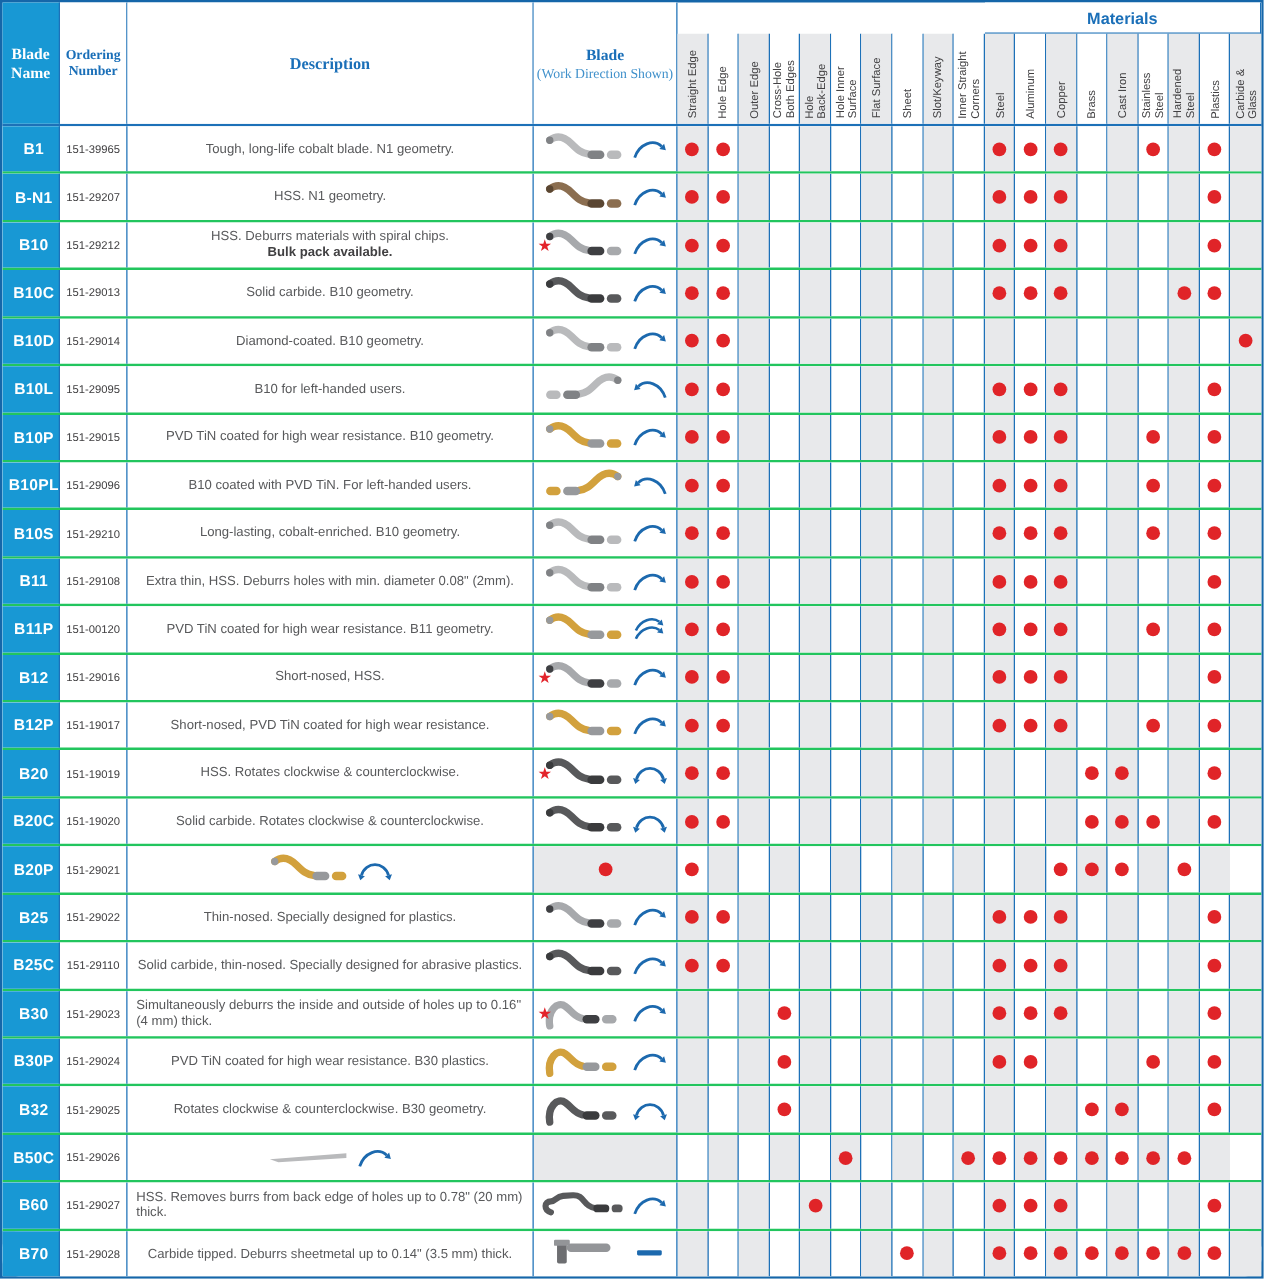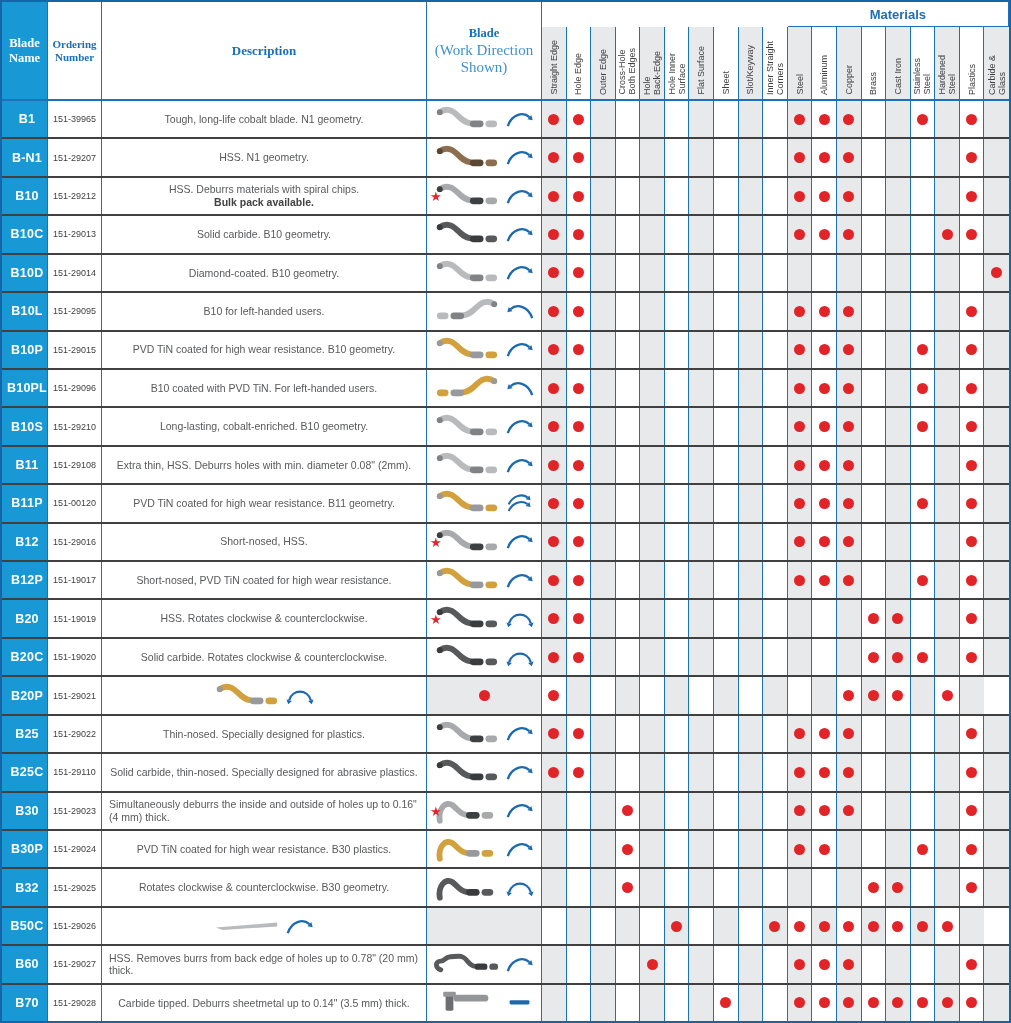--- a/index.html
+++ b/index.html
@@ -8,29 +8,29 @@
 
   
   .hdr { height:99px; flex:none; display:grid; grid-template-columns:46px 54px 325px 115px repeat(19,1fr); grid-template-rows:25px 1fr; border-bottom:2px solid #1d71b8; }
   .hdr > div { border-right:1.5px solid #1d71b8; }
   .hdr > div:last-child { border-right:none; }
   .h-span { grid-row:1/3; display:flex; flex-direction:column; align-items:center; justify-content:center; text-align:center; background:#fff;font-family:Liberation Serif, serif; }
   .h-name { background:#1898d4; color:#fff; font-weight:bold; font-size:12.5px; line-height:1.15; white-space:pre-line; }
   .h-ord  { color:#1a6fb8; font-weight:bold; font-size:11px; line-height:1.15; white-space:pre-line; }
   .h-desc { color:#1a6fb8; font-weight:bold; font-size:13px; }
   .h-blade .t1 { font-weight:bold; font-size:12.5px; color:#1a6fb8; }
-  .h-blade .t2 { font-size:15px; color:#4191cb; margin-top:1px;text-align:center; }
+  .h-blade .t2 { font-size:11px; color:#4191cb; margin-top:1px;text-align:center; }
   .h-group { grid-row:1; display:flex; align-items:center; justify-content:center; font-weight:bold; font-size:13px; color:#1a6fb8; border-bottom:1.5px solid #1d71b8; background:#fff; }
   .h-col { grid-row:2; display:flex; justify-content:center; align-items:flex-end; overflow:hidden; background:#fff; }
   .h-col.gray { background:#e8e9eb; }
   .h-col span { writing-mode:vertical-rl; transform:rotate(180deg); font-size:9px; line-height:1.12; color:#414042; white-space:pre-line; padding-top:4px; max-height:100%; }
 
   
   .tbody { flex:1; display:flex; flex-direction:column; }
-  .trow { flex:1; display:grid; grid-template-columns:46px 54px 325px 115px repeat(19,1fr); border-bottom:2px solid #404040; background:#fff; }
+  .trow { flex:1; display:grid; grid-template-columns:46px 54px 325px 115px repeat(19,1fr); border-bottom:2px solid #22c55e; background:#fff; }
   .trow:last-child { border-bottom:none;border-radius:13px; }
   .trow > div { border-right:1.5px solid #1d71b8; display:flex; align-items:center; justify-content:center; overflow:hidden; }
   .trow > div:last-child { border-right:none; }
   .c-name { background:#1898d4; color:#fff; font-weight:bold; font-size:12.5px; justify-content:flex-start; padding-left:5px; letter-spacing:.2px; }
   .c-ord  { font-size:9px; color:#414042; padding:0 2px; }
   .c-desc { flex-direction:column; align-items:flex-start; justify-content:center; padding:2px 7px; font-size:10.5px; color:#58595b; line-height:1.22; }
   .c-desc .bold { font-weight:bold; color:#414042; }
   .c-blade { position:relative; gap:1px; }
   .c-blade .star { position:absolute; left:3px; top:50%; transform:translateY(-50%); color:#e3242b; font-size:13px; line-height:1; }
   .blade-svg { flex:none; }

